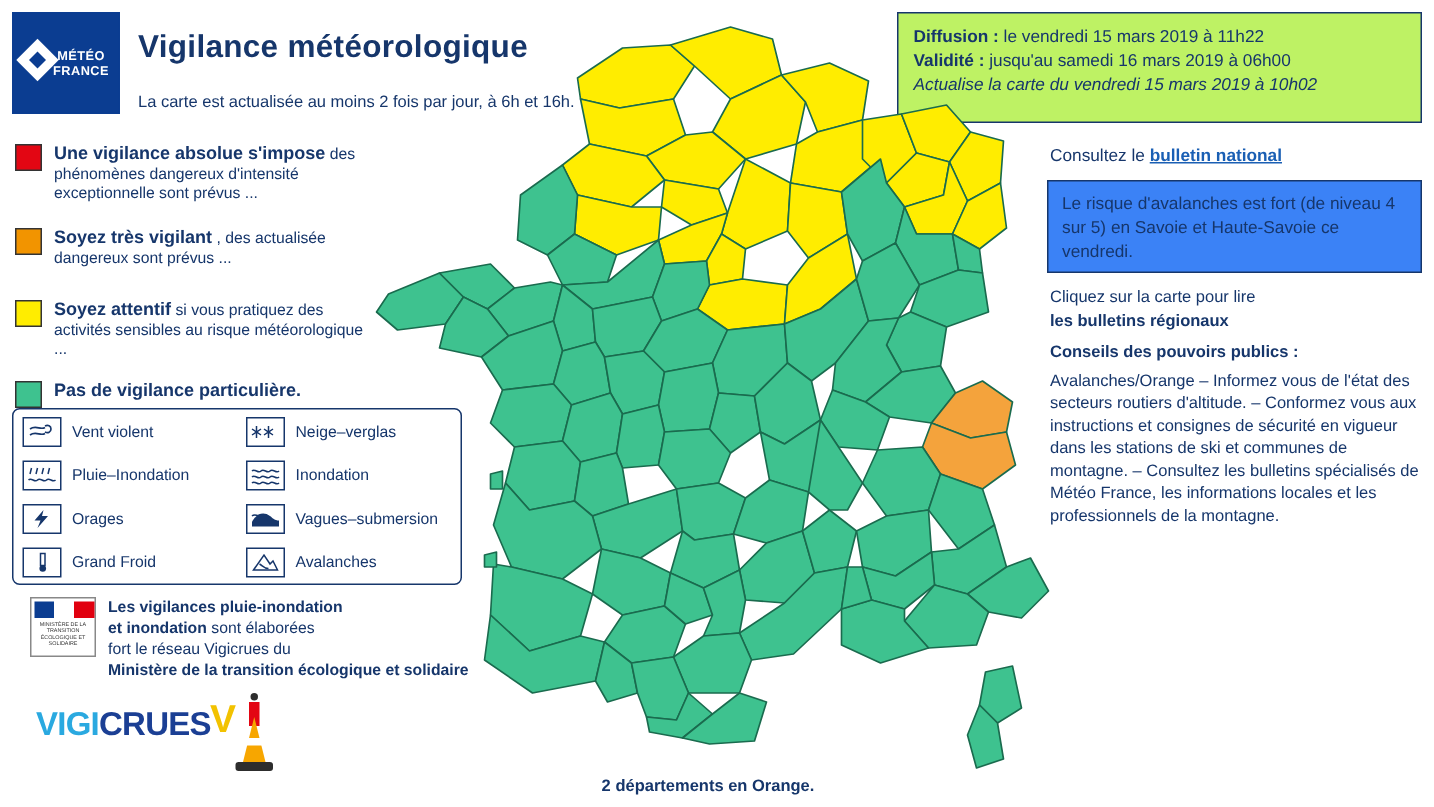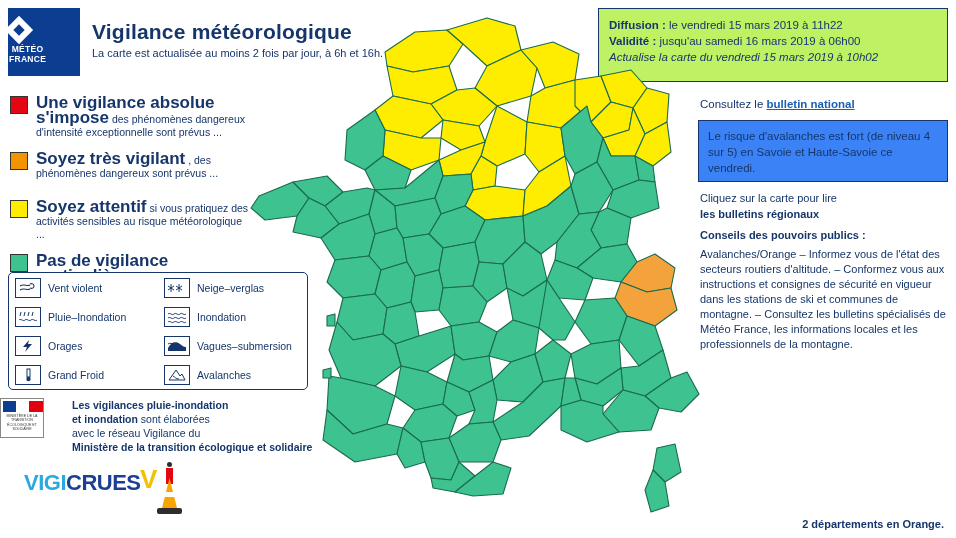--- a/index.html
+++ b/index.html
@@ -10,51 +10,51 @@
     font-family: "Liberation Sans", sans-serif;
     color: #1a1a4e;
     overflow: hidden;
     position: relative;
   }
 
   
   #logo-box {
     position:absolute; left:8px; top:8px; width:72px; height:68px;
     background:#0b3d91; border:1px solid #0b3d91;
-    display:flex; flex-direction:column; align-items:flex-start; justify-content:center;
+    display:flex; flex-direction:row; align-items:center; justify-content:center;
     color:#fff;
   }
   #logo-diamond {
     width:20px; height:20px; background:#fff; transform:rotate(45deg);
     position:relative; margin-bottom:4px;
   }
   #logo-diamond:after{
     content:""; position:absolute; left:6px; top:6px; width:8px; height:8px;
     background:#0b3d91;
   }
   #logo-text { font-size:8.5px; line-height:10px; text-align:center; letter-spacing:.3px; font-weight:bold;}
 
   #title-block { position:absolute; left:92px; top:20px; }
   #main-title { font-size:21px; font-weight:bold; color:#16366b; letter-spacing:.2px;}
-  #subtitle { font-size:11px; color:#16366b; margin-top:3px; }
+  #subtitle { font-size:11px; color:#16366b; margin-top:18px; }
 
   
   #diffusion-box {
     position:absolute; left:598px; top:8px; width:350px; height:74px;
     border:1.5px solid #16366b; background:#bef264;
     padding:8px 10px; font-size:11.5px; line-height:16px; color:#16366b;
   }
   #diffusion-box .lbl { font-weight:bold; }
   #diffusion-box .ital { font-style:italic; }
 
   
   .lvl { position:absolute; left:10px; display:flex; }
   .swatch { width:18px; height:18px; border:1px solid #333; flex:0 0 18px; margin-right:8px; }
   .lvl-text { font-size:10.5px; line-height:13px; color:#16366b; width:215px; }
-  .lvl-text b { font-size:17px; }
+  .lvl-text b { font-size:12px; }
 
   #lvl-red { top:96px; }
   #lvl-orange { top:152px; }
   #lvl-yellow { top:200px; }
   #lvl-green { top:254px;font-weight:bold; }
 
   
   #pheno-box {
     position:absolute; left:8px; top:272px; width:300px; height:118px;
     border:1px solid #16366b; border-radius:5px; background:#fff;text-align:center;
@@ -62,21 +62,21 @@
   #pheno-grid { display:grid; grid-template-columns:1fr 1fr; height:100%; }
   .pheno-cell { display:flex; align-items:center; padding:0 6px; font-size:10.5px; color:#16366b; }
   .pheno-ic {
     width:26px; height:20px; border:1px solid #16366b; margin-right:7px;
     flex:0 0 26px; display:flex; align-items:center; justify-content:center;
     background:#fff;
   }
   .pheno-ic svg { display:block; }
 
   
-  #vigicrues-note { position:absolute; left:0; top:398px; width:330px; display:flex;gap:20px; }
+  #vigicrues-note { position:absolute; left:20px; top:398px; width:330px; display:flex; }
   #marianne {
     width:44px; height:40px; border:1px solid #888; flex:0 0 44px; margin-right:8px;
     font-size:3.6px; line-height:4.4px; color:#333; text-align:center; padding-top:15px;
     background:#fff; position:relative;
   }
   #marianne .bb { position:absolute; left:2px; top:2px; width:40px; height:11px;
     background:linear-gradient(to right,#0b3d91 0 33%,#fff 33% 66%,#e1000f 66% 100%); }
   #note-text { font-size:10.5px; line-height:14px; color:#16366b; }
   #note-text b { color:#16366b; }
 
@@ -94,21 +94,21 @@
   }
   #click-map { position:absolute; left:700px; top:190px; font-size:11px; line-height:16px; color:#16366b;}
   #click-map b { font-weight:bold; }
   #advice { position:absolute; left:700px; top:228px; width:248px; font-size:11px; line-height:15px; color:#16366b;}
   #advice .adv-title { font-weight:bold; display:block; margin-bottom:4px; }
 
   
   #map-wrap { position:absolute; left:235px; top:10px; width:470px; height:510px; }
   #map-wrap svg { display:block; }
   #map-caption {
-    position:absolute; left:0; top:518px; width:944px; text-align:right;
+    position:absolute; left:0; top:518px; width:944px; text-align:center;
     font-size:11px; font-weight:bold; color:#16366b;
   }
 </style>
 </head>
 <body>
 
 <div id="logo-box">
   <div id="logo-diamond"></div>
   <div id="logo-text">
     <span>MÉTÉO</span><br>
@@ -134,21 +134,21 @@
 <div class="lvl" id="lvl-red">
   <div class="swatch" style="background:#e30613"></div>
   <div class="lvl-text">
     <b>Une vigilance absolue s'impose</b><span> des phénomènes dangereux d'intensité exceptionnelle sont prévus ...</span>
   </div>
 </div>
 
 <div class="lvl" id="lvl-orange">
   <div class="swatch" style="background:#f29400"></div>
   <div class="lvl-text">
-    <b>Soyez très vigilant</b><span> , des phénomènes dangereux sont prévus ...</span>
+    <b>Soyez très vigilant</b><span> , des actualisée dangereux sont prévus ...</span>
   </div>
 </div>
 
 <div class="lvl" id="lvl-yellow">
   <div class="swatch" style="background:#ffed00"></div>
   <div class="lvl-text">
     <b>Soyez attentif</b><span> si vous pratiquez des activités sensibles au risque météorologique ...</span>
   </div>
 </div>
 
@@ -252,21 +252,21 @@
 </div>
 
 <div id="vigicrues-note">
   <div id="marianne">
     <div class="bb"></div>
     <span>MINISTÈRE DE LA TRANSITION ÉCOLOGIQUE ET SOLIDAIRE</span>
   </div>
   <div id="note-text">
     <b>Les vigilances pluie-inondation</b><br>
     <b>et inondation</b><span> sont élaborées</span><br>
-    <span>avec le réseau Vigilance du</span><br>
+    <span>fort le réseau Vigicrues du</span><br>
     <b>Ministère de la transition écologique et solidaire</b>
   </div>
 </div>
 
 <div id="vigicrues-logo">
   <span class="v1">VIGI</span><span>CRUES</span>
 </div>
 
 <svg id="vi-logo" viewBox="0 0 60 56">
   <text x="0" y="26" font-family="Liberation Sans, sans-serif" font-size="26" font-weight="bold" fill="#f2c200">V</text>

